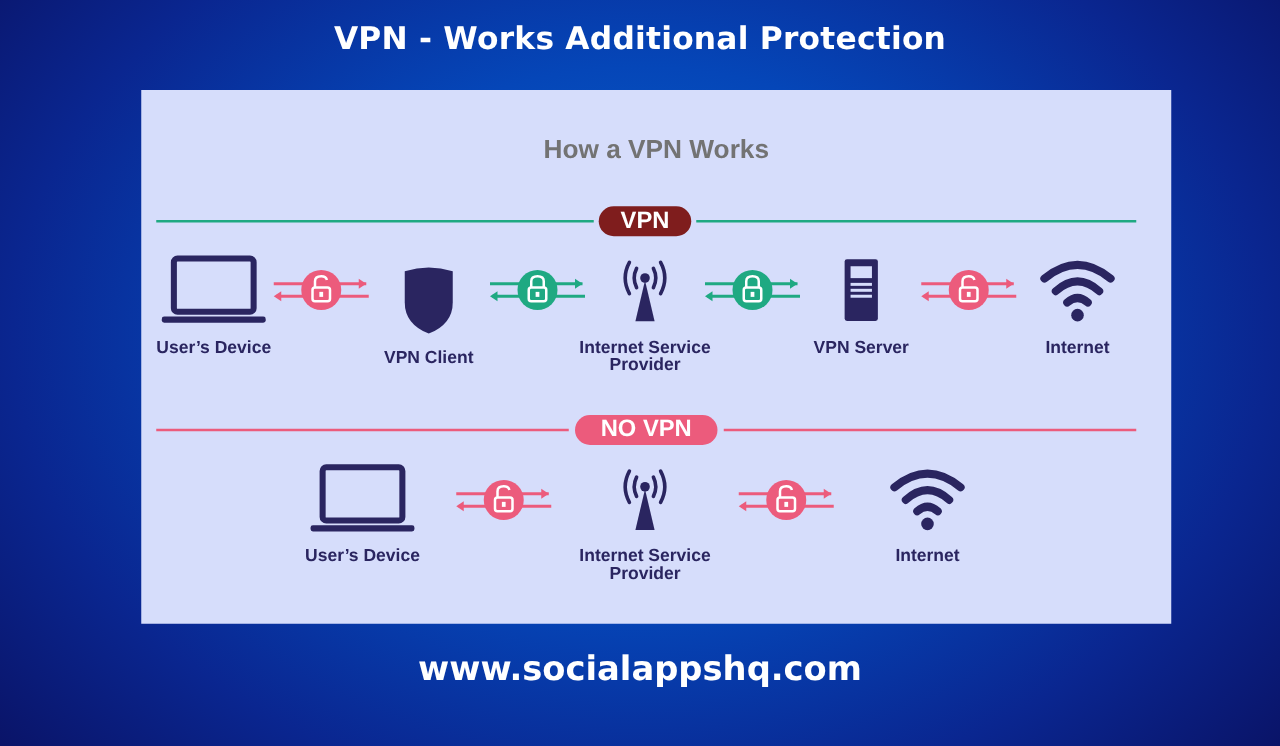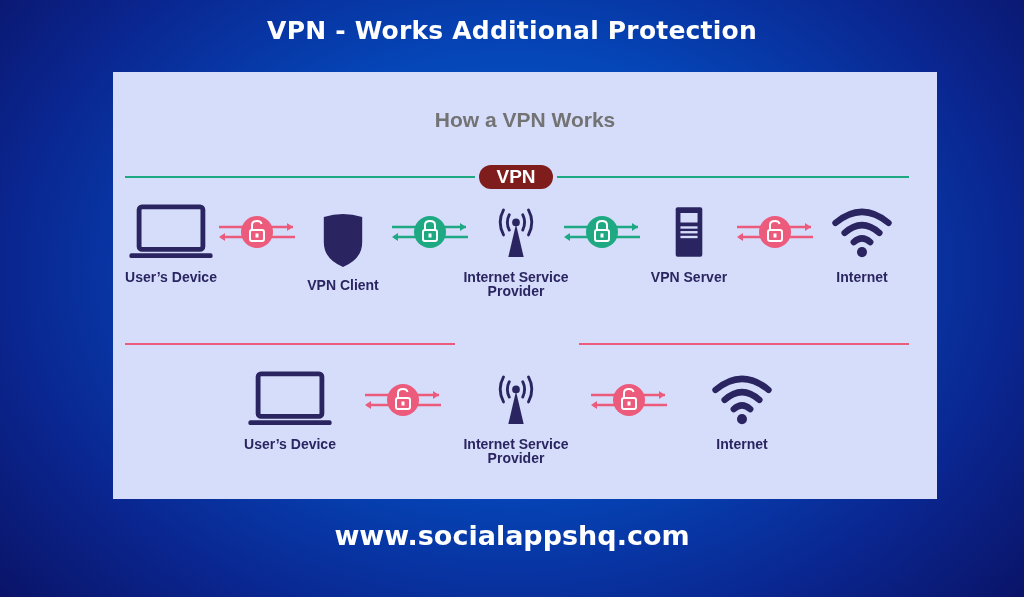--- a/index.html
+++ b/index.html
@@ -154,20 +154,21 @@
   <div class="node" style="left:684px; top:130px;">
     <div class="icon">
         <svg width="64" height="56">
           <use href="#wifi"></use>
         </svg>
       </div>
     <div class="label">Internet</div>
   </div>
 
   <div class="section-line" style="left:12px; top:271px; width:330px; background:#ec5b7c;"></div>
+  <div class="pill" style="left:347px; top:260px; width:114px; background:#ec5b7c;">NO VPN</div>
   <div class="section-line" style="left:466px; top:271px; width:330px; background:#ec5b7c;"></div>
 
   <div class="node" style="left:112px; top:297px;">
     <div class="icon">
         <svg width="88" height="58">
           <use href="#laptop"></use>
         </svg>
       </div>
     <div class="label">User’s Device</div>
   </div>

